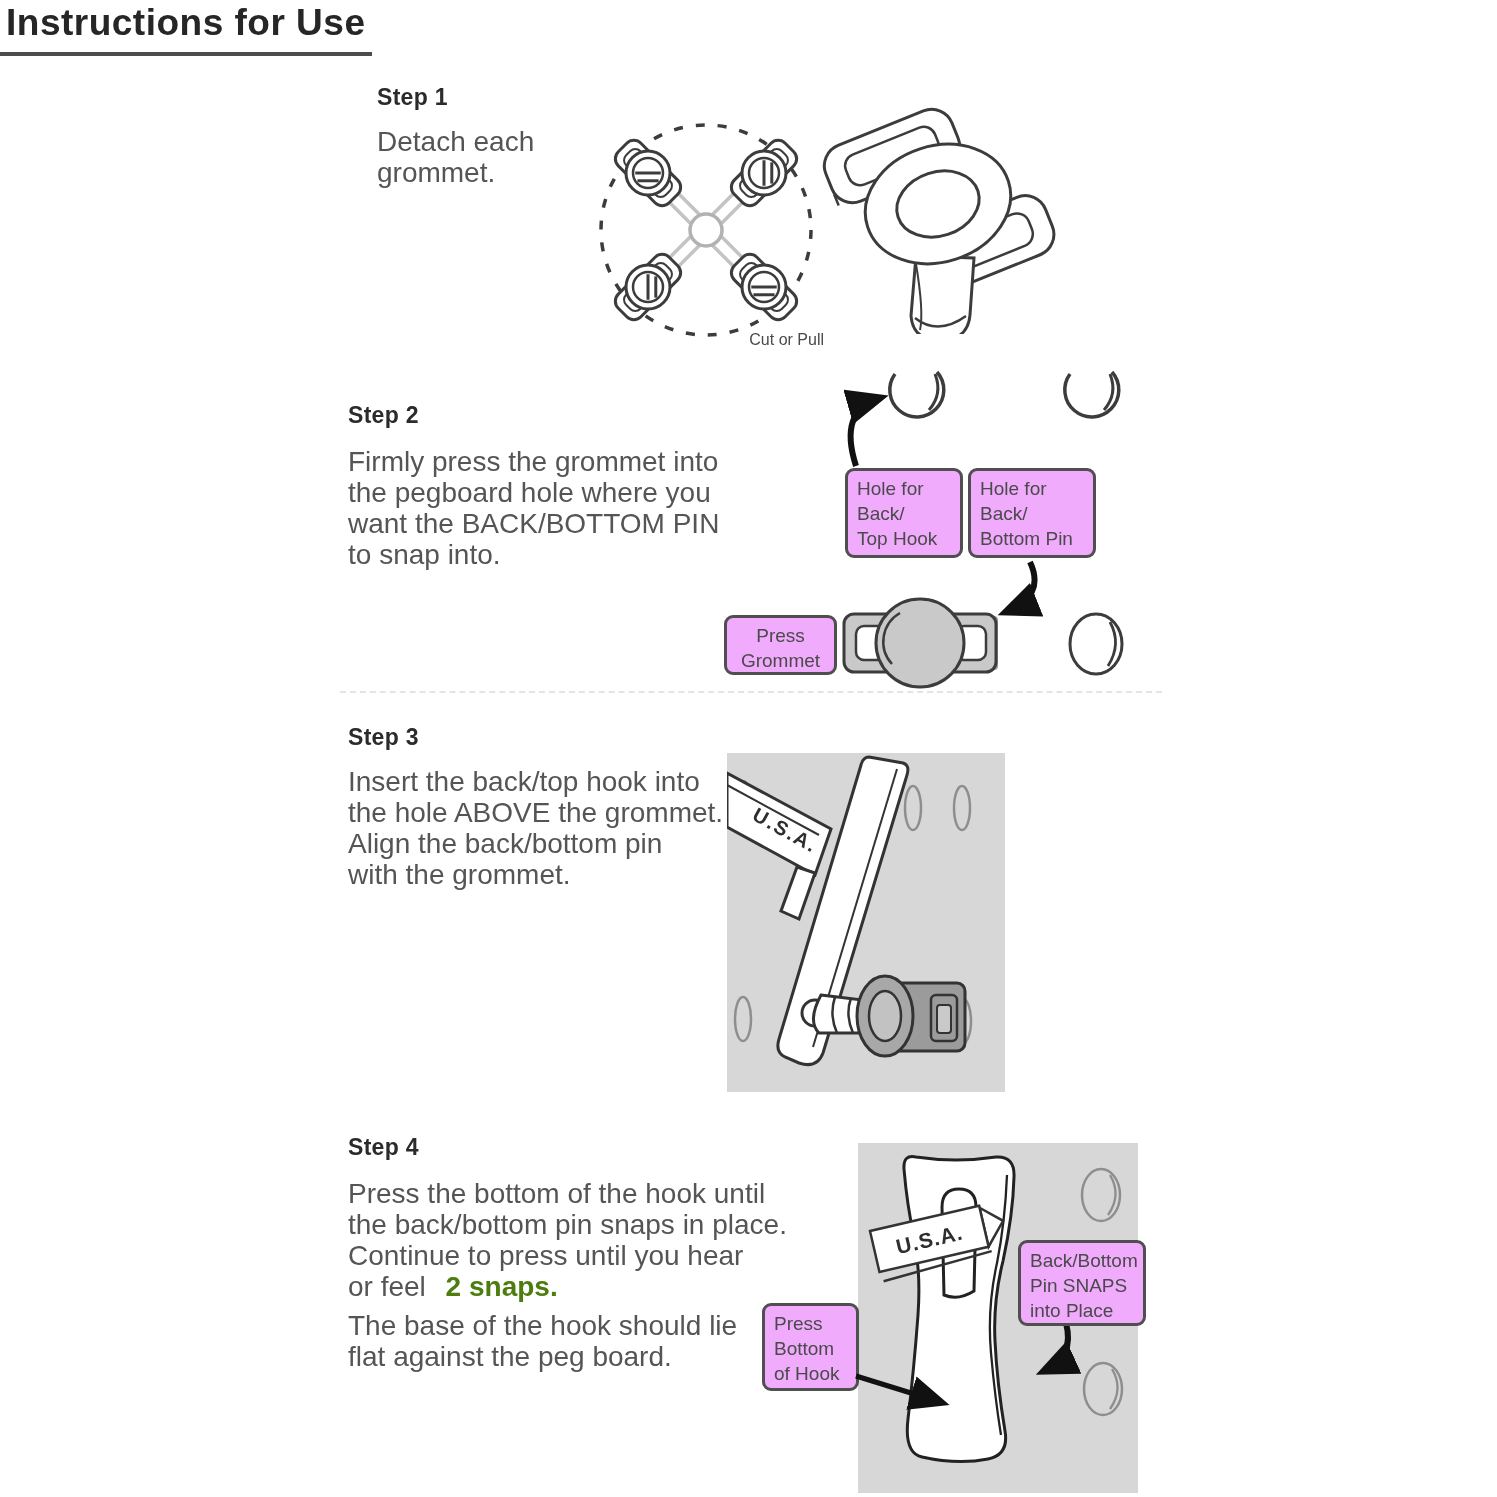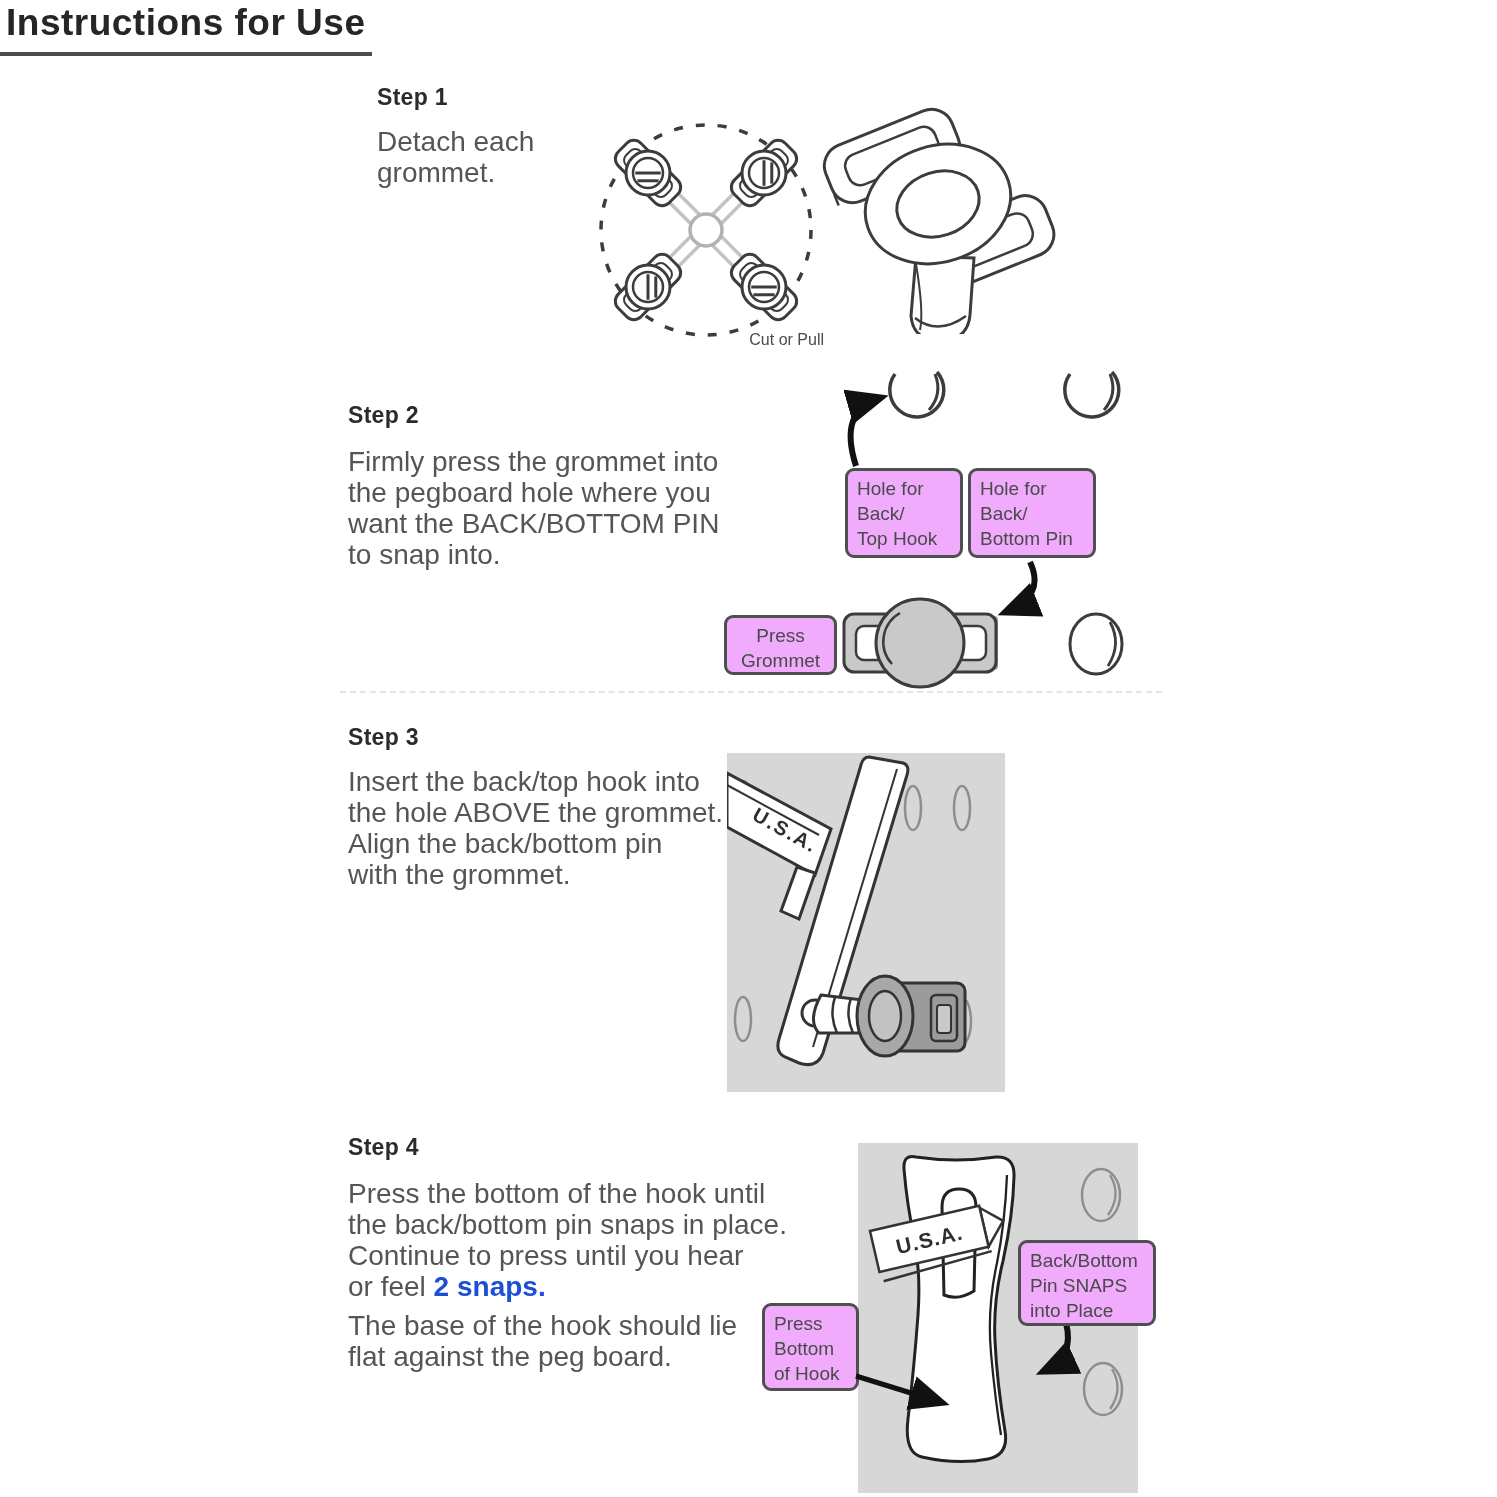--- a/index.html
+++ b/index.html
@@ -201,21 +201,21 @@
     <path d="M124,245 Q118,262 126,280" fill="none" stroke="#333" stroke-width="2.5"></path>
     <ellipse cx="158" cy="263" rx="28" ry="40" fill="#a8a8a8" stroke="#333" stroke-width="3"></ellipse>
     <ellipse cx="158" cy="263" rx="16" ry="25" fill="#c2c2c2" stroke="#333" stroke-width="2.5"></ellipse>
   </g>
 </svg>
 
 <div class="abs step-heading" style="left:348px;top:1134px;">Step 4</div>
 <div class="abs step-body" style="left:348px;top:1178px;"><span>Press the bottom of the hook until
 the back/bottom pin snaps in place.
 Continue to press until you hear
-or feel </span><b style="color:#1d4ed8;">2 snaps.</b></div>
+or feel </span><b style="color:#4d7c0f;margin-left:12px;">2 snaps.</b></div>
 <div class="abs step-body" style="left:348px;top:1310px;">The base of the hook should lie
 flat against the peg board.</div>
 
 <svg class="abs" style="left:858px;top:1143px;" width="280" height="350" viewBox="0 0 280 350">
   <defs>
     <marker id="ah4" markerWidth="9" markerHeight="8" refX="5.5" refY="3" orient="auto" markerUnits="strokeWidth">
       <path d="M0,0 L7,3 L0,6 Z" fill="#111111"></path>
     </marker>
   </defs>
   <rect x="0" y="0" width="280" height="350" fill="#d7d7d7"></rect>
@@ -238,21 +238,21 @@
     <text class="usa-text" x="56" y="29" text-anchor="middle" font-size="21" letter-spacing="1">U.S.A.</text>
     <line x1="2" y1="52" x2="114" y2="47" stroke="#333" stroke-width="2.5"></line>
   </g>
 
   <path d="M208,180 Q217,214 186,228" fill="none" stroke="#111111" stroke-width="6" marker-end="url(#ah4)"></path>
 </svg>
 
 <div class="abs label-box" style="left:762px;top:1303px;width:97px;height:88px;">Press
 Bottom
 of Hook</div>
-<div class="abs label-box" style="left:1018px;top:1240px;width:138px;height:86px;">Back/Bottom
+<div class="abs label-box" style="left:1018px;top:1240px;width:128px;height:86px;">Back/Bottom
 Pin SNAPS
 into Place</div>
 
 <svg class="abs" style="left:852px;top:1368px;z-index:6;" width="110" height="50" viewBox="0 0 110 50">
   <defs>
     <marker id="ah3" markerWidth="10" markerHeight="9" refX="6" refY="3.5" orient="auto" markerUnits="strokeWidth">
       <path d="M0,0 L8,3.5 L0,7 Z" fill="#111111"></path>
     </marker>
   </defs>
   <path d="M4,8 L88,34" fill="none" stroke="#111111" stroke-width="5" marker-end="url(#ah3)"></path>

